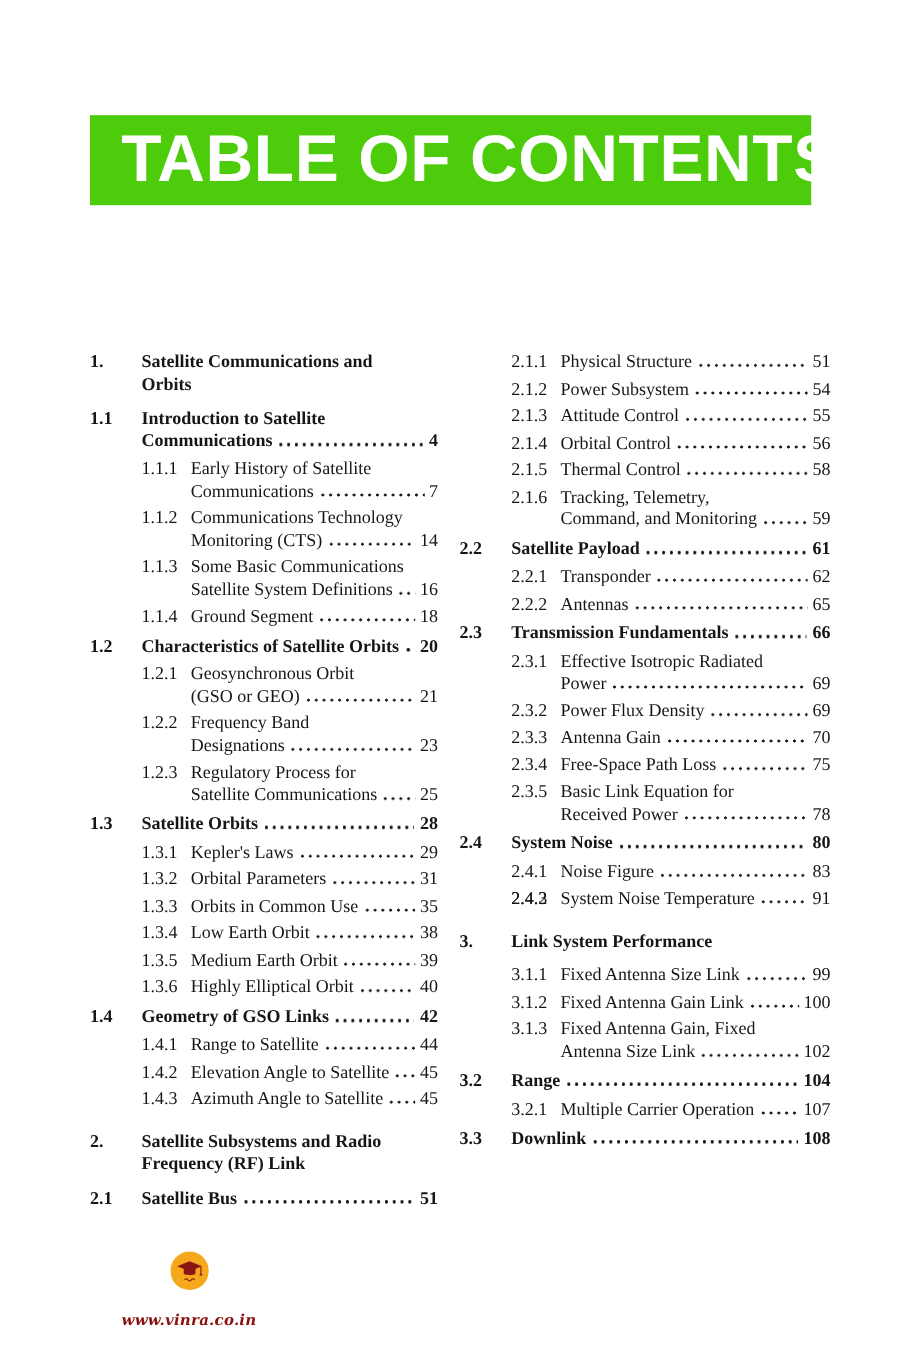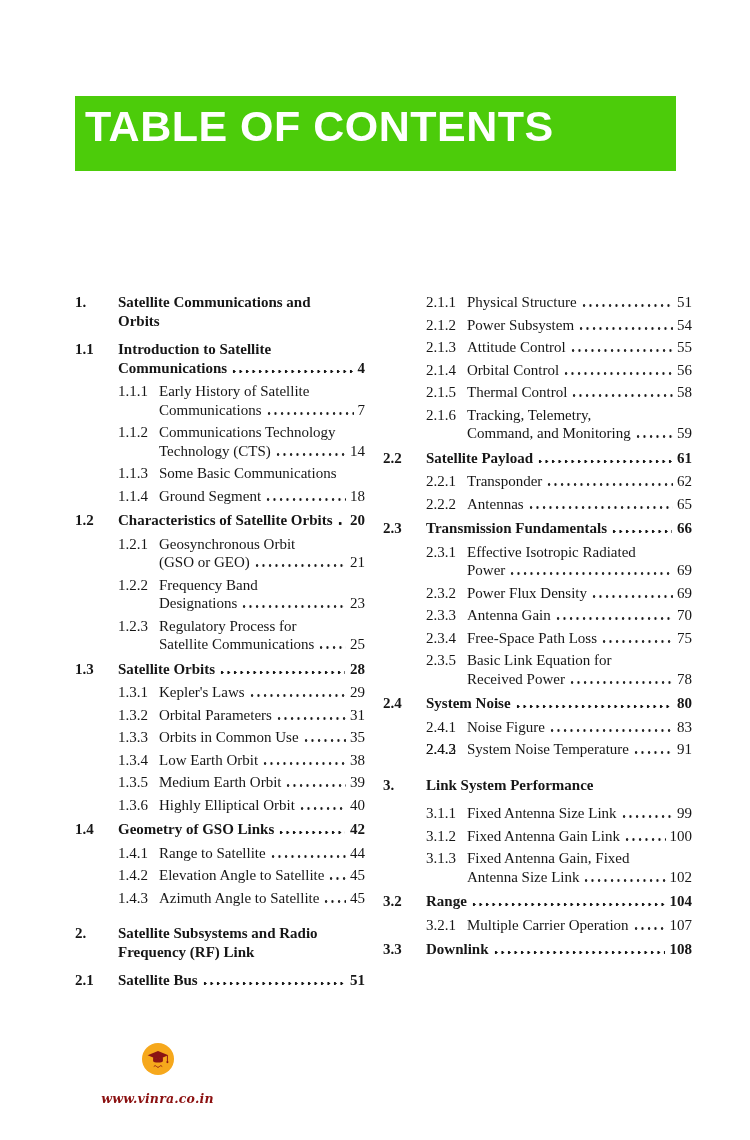--- a/index.html
+++ b/index.html
@@ -15,22 +15,22 @@
     position:relative;width:750px;height:1140px;background:#ffffff;
     font-family:"Liberation Serif", serif;color:var(--body-text);overflow:hidden;
   }
   
   .header-bar{
     position:absolute;left:75px;top:96px;width:601px;height:75px;
     background:var(--header-bg);
   }
   .header-title{
     font-family:"Liberation Sans", sans-serif;font-weight:bold;
-    color:var(--header-text);font-size:43px;line-height:1;
-    padding:9px 0 0 10px;letter-spacing:.5px;white-space:nowrap;
+    color:var(--header-text);font-size:55px;line-height:1;
+    padding:9px 0 0 26px;letter-spacing:.5px;white-space:nowrap;
   }
   
   .toc{
     position:absolute;left:75px;top:293px;width:617px;
     display:flex;gap:18px;align-items:flex-start;
   }
   .col{box-sizing:border-box;}
   .col-left{width:290px;}
   .col-right{width:309px;}
   .entry{position:relative;font-size:15px;line-height:18.5px;margin:0 0 4px 0;}
@@ -105,29 +105,34 @@
             <span class="leader"></span>
             <span class="pg">7</span>
           </div>
         </div>
         <div class="entry lvl-subsection">
           <span class="num">1.1.2</span>
           <div class="tline">
             <span class="t">Communications Technology</span>
           </div>
           <div class="tline lastline">
-            <span class="t">Technology (CTS)</span>
+            <span class="t">Monitoring (CTS)</span>
             <span class="leader"></span>
             <span class="pg">14</span>
           </div>
         </div>
         <div class="entry lvl-subsection">
           <span class="num">1.1.3</span>
           <div class="tline">
             <span class="t">Some Basic Communications</span>
+          </div>
+          <div class="tline lastline">
+            <span class="t">Satellite System Definitions</span>
+            <span class="leader"></span>
+            <span class="pg">16</span>
           </div>
         </div>
         <div class="entry lvl-subsection">
           <span class="num">1.1.4</span>
           <div class="tline lastline">
             <span class="t">Ground Segment</span>
             <span class="leader"></span>
             <span class="pg">18</span>
           </div>
         </div>

